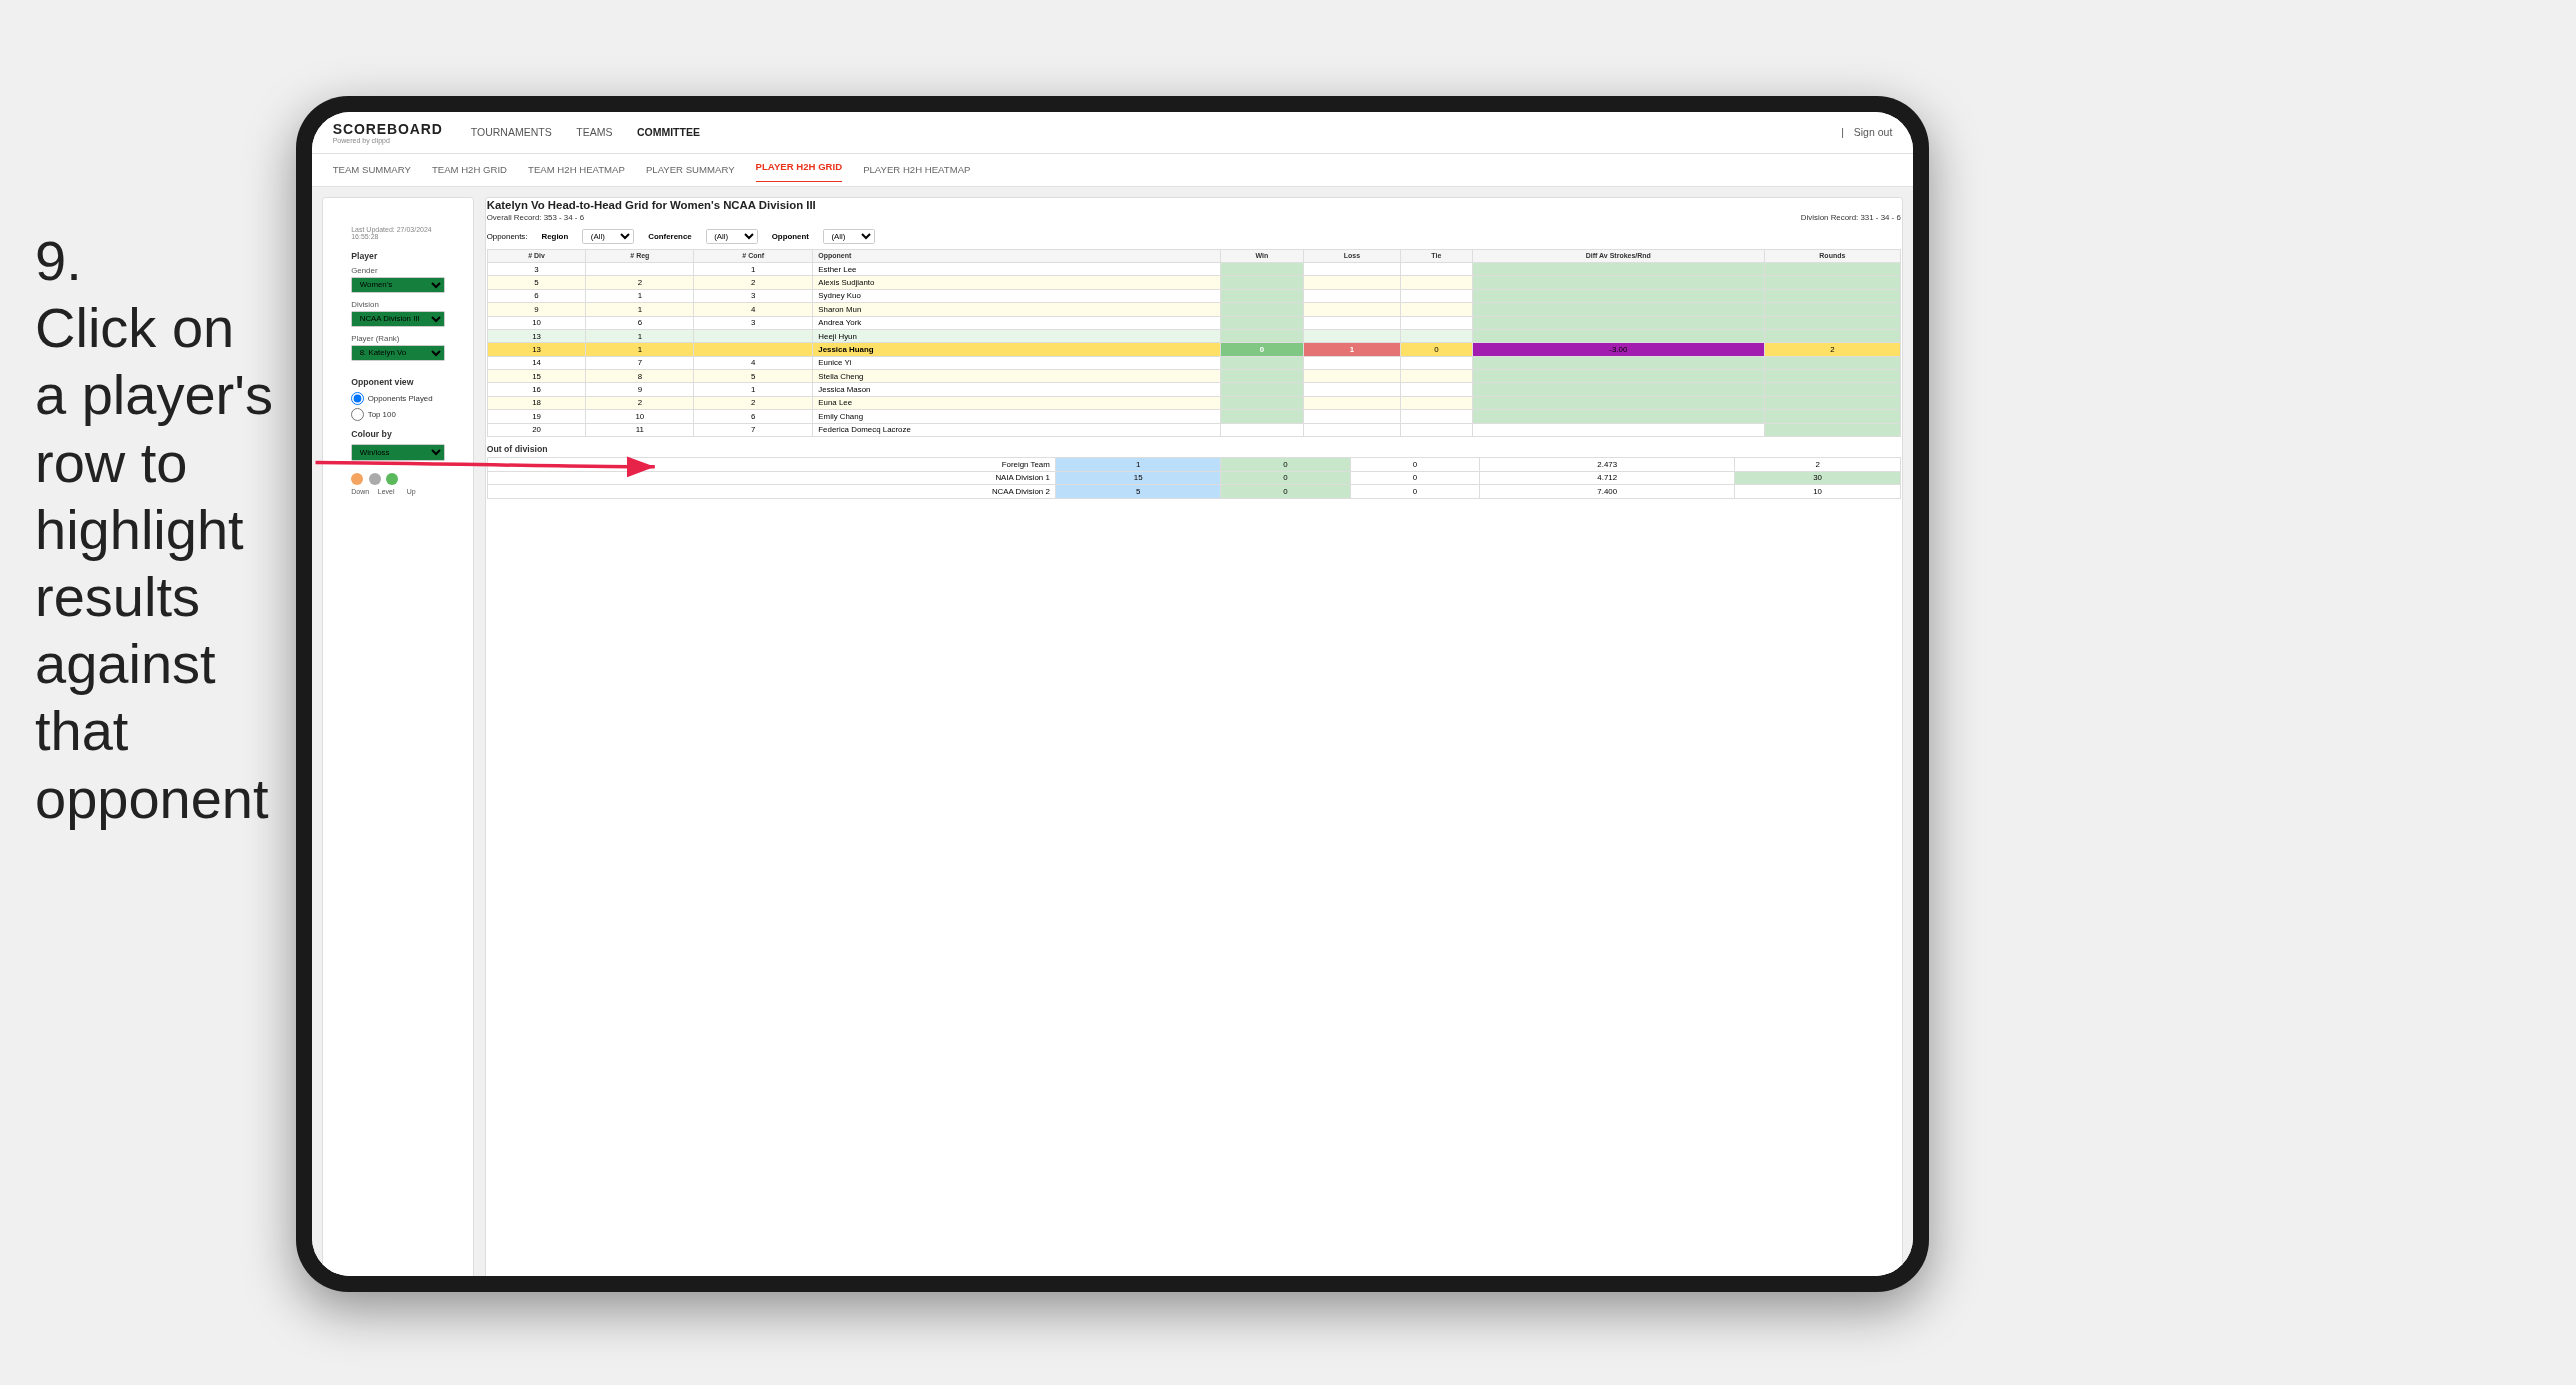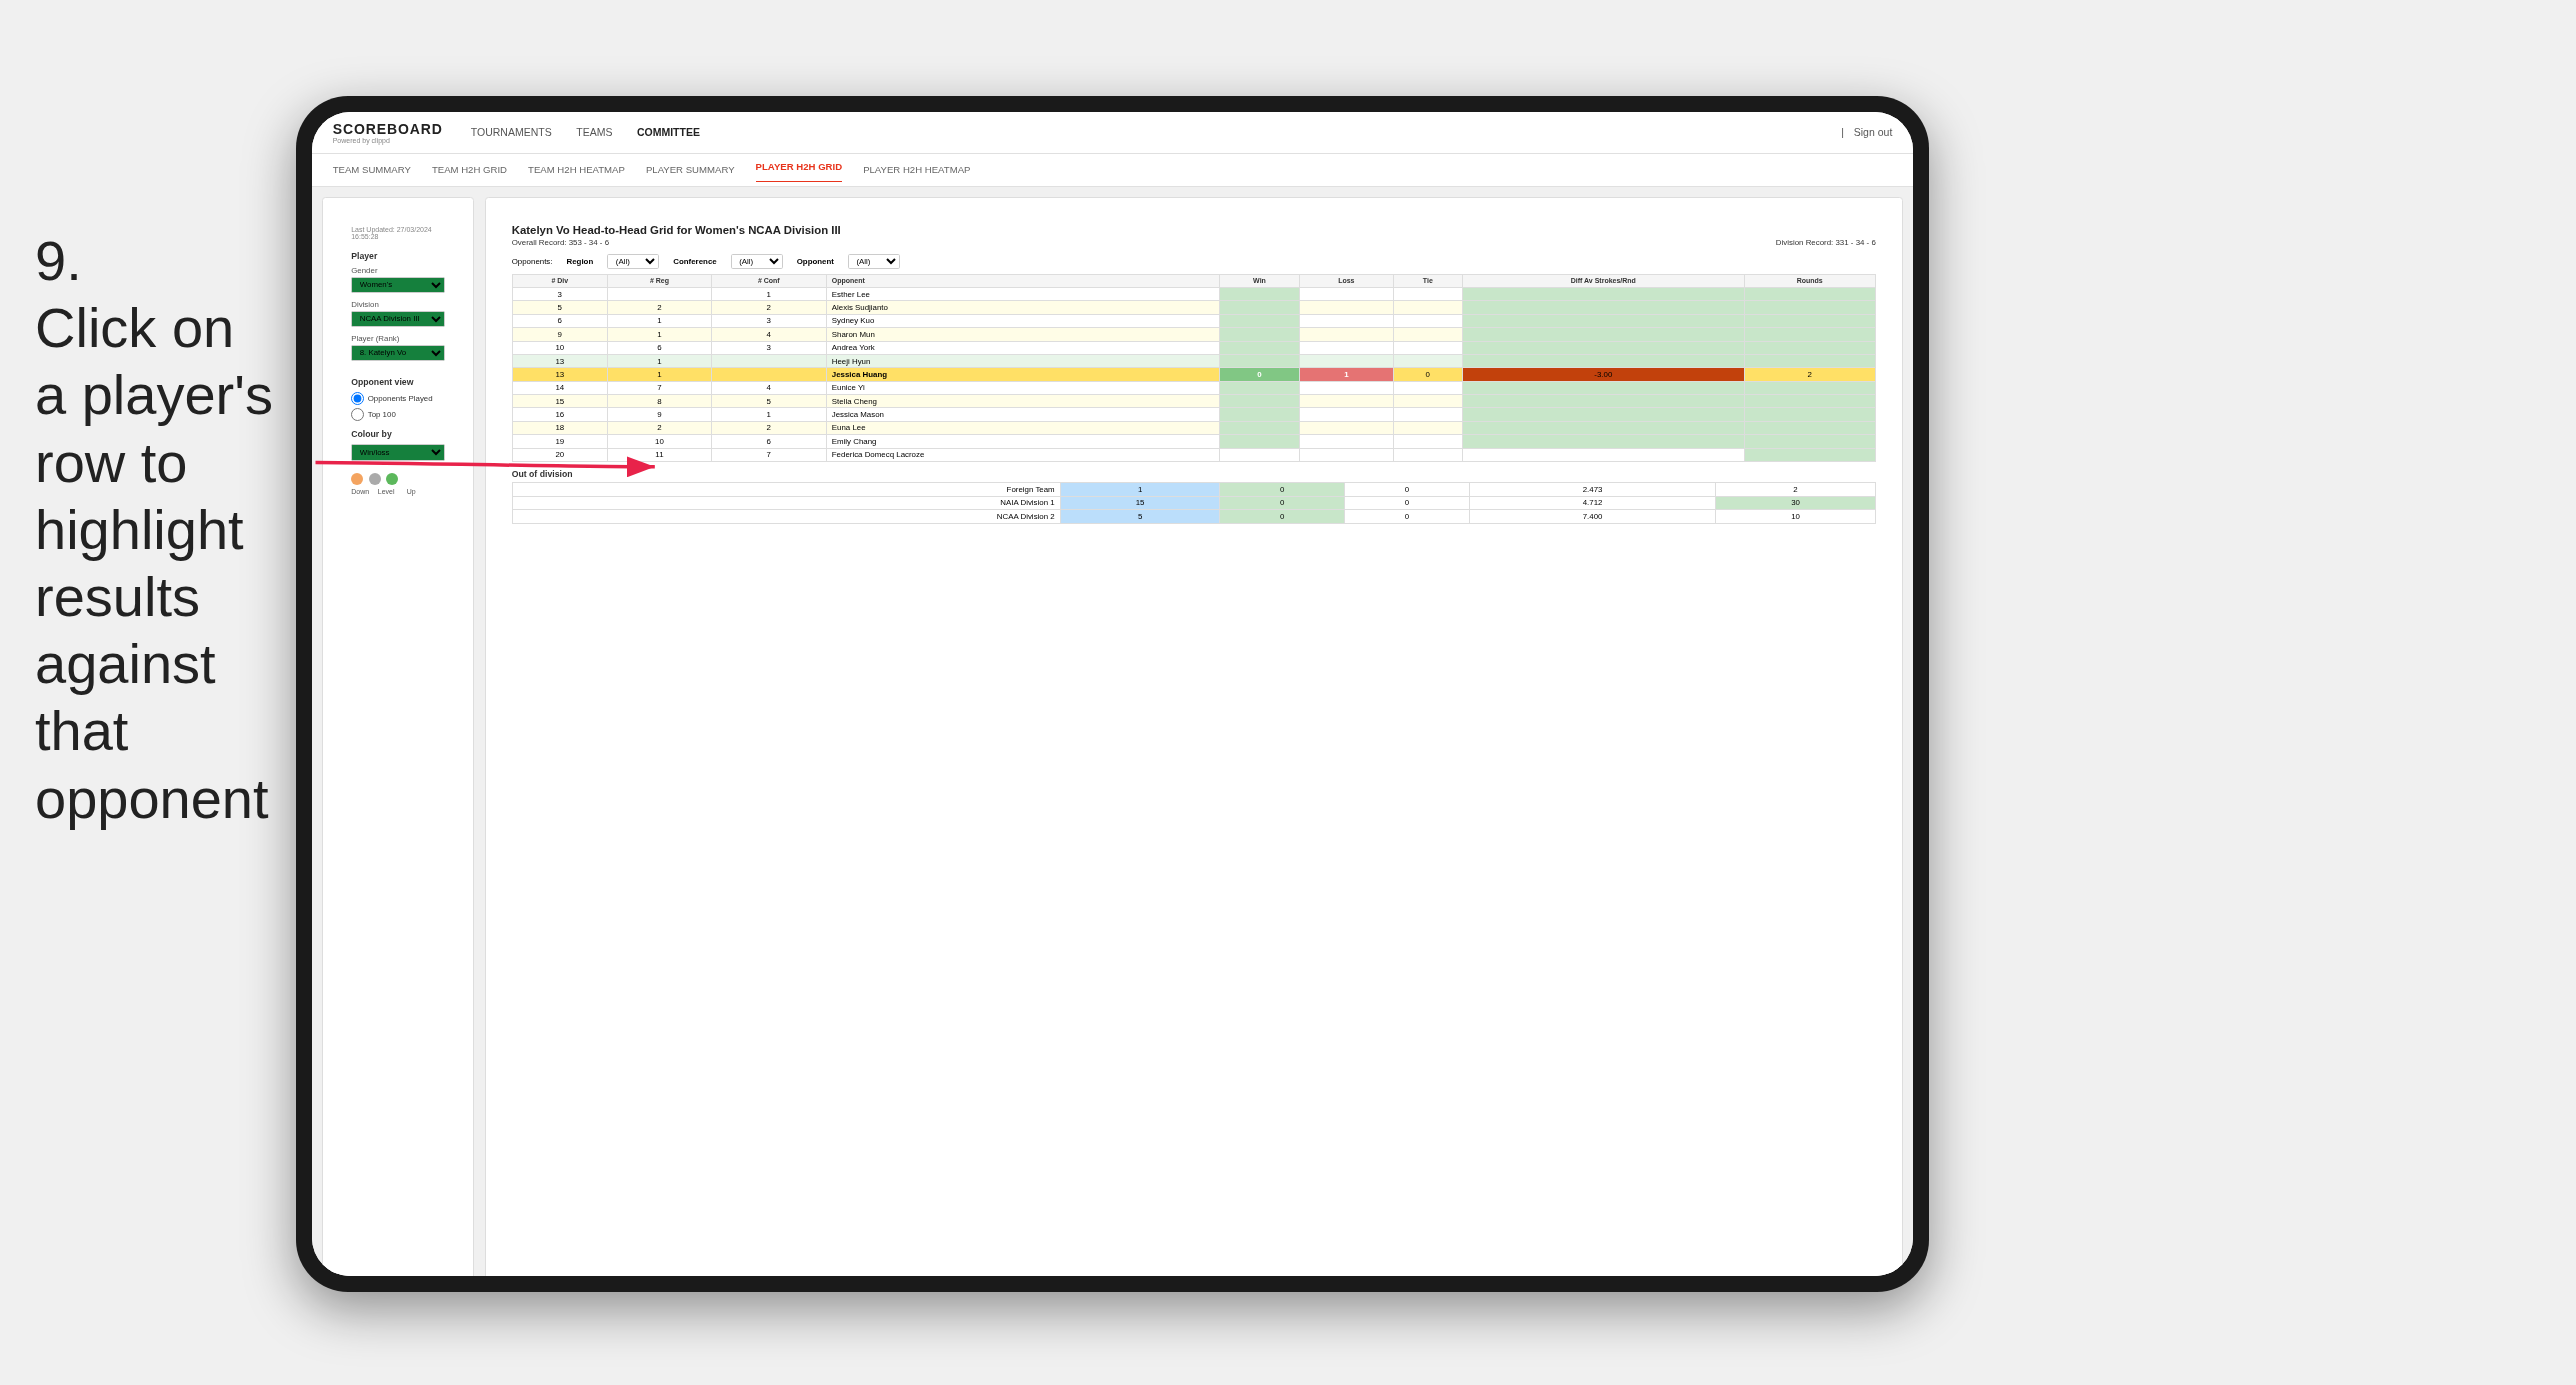--- a/index.html
+++ b/index.html
@@ -191,21 +191,21 @@
       font-size: 7px;
       color: #555;
     }
 
     
     .right-panel {
       flex: 1;
       background: #fff;
       border: 0.9px solid #ddd;
       border-radius: 3.5px;
-      padding: 26px;
+      padding: 1px;
       overflow: hidden;
     }
 
     .grid-title {
       font-size: 11.4px;
       font-weight: bold;
       color: #222;
       margin-bottom: 1.7px;
     }
 
@@ -519,21 +519,21 @@
             </tr>
 
             <tr style="background:#ffe066;">
               <td style="background:#ffe066;">13</td>
               <td style="background:#ffe066;">1</td>
               <td style="background:#ffe066;"></td>
               <td class="opponent-name" style="background:#ffe066;font-weight:bold;">Jessica Huang</td>
               <td style="background:#81c784;color:#fff;font-weight:bold;">0</td>
               <td style="background:#e57373;color:#fff;font-weight:bold;">1</td>
               <td style="background:#ffe066;">0</td>
-              <td style="background:#c2410c;">-3.00</td>
+              <td style="background:#a21caf;">-3.00</td>
               <td style="background:#ffe066;">2</td>
             </tr>
 
             <tr>
               <td>14</td>
               <td>7</td>
               <td>4</td>
               <td class="opponent-name">Eunice Yi</td>
               <td class="cell-green-light"></td>
               <td></td>

